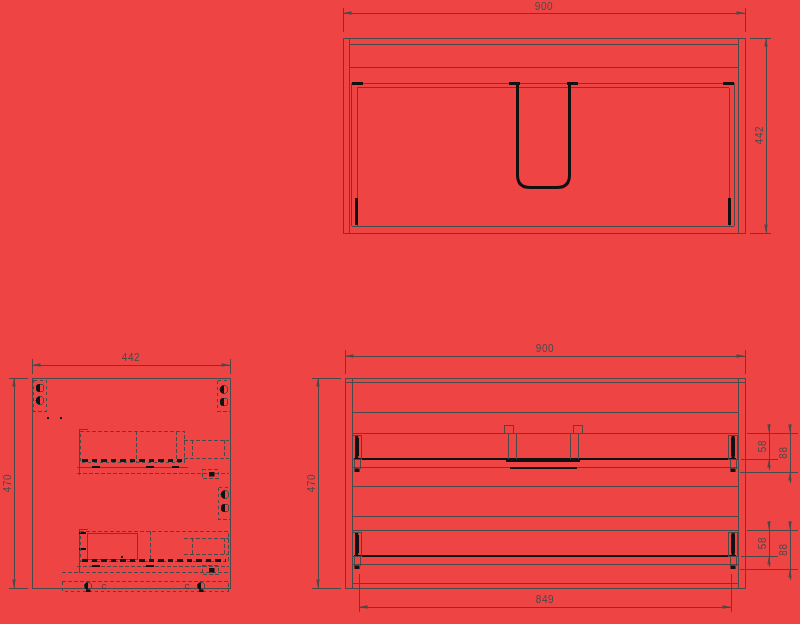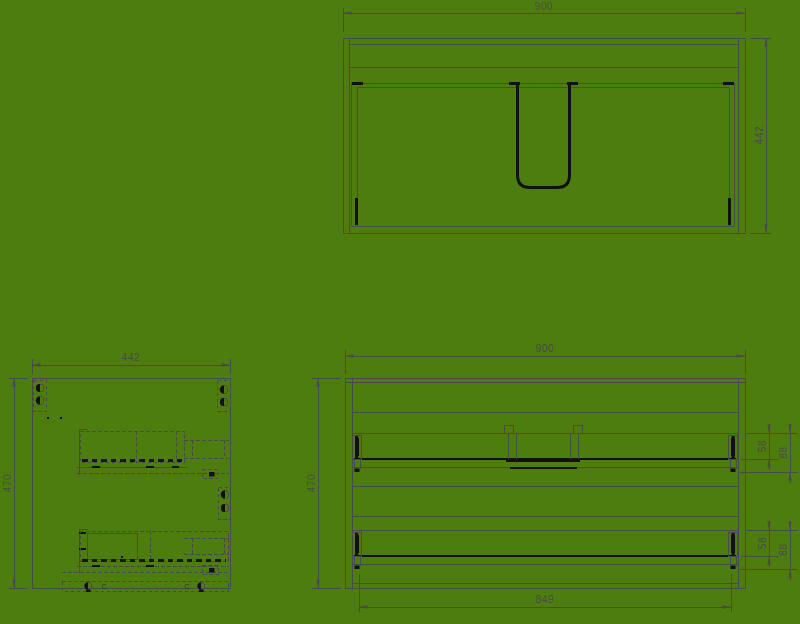--- a/index.html
+++ b/index.html
@@ -1,16 +1,16 @@
 <!DOCTYPE html>
 <html><head>
 <meta charset="utf-8">
 <style>
   html,body{margin:0;padding:0;background:#ffffff;}
-  .canvas{width:800px;height:624px;background:#4d7c0f;position:relative;overflow:hidden;}
+  .canvas{width:800px;height:624px;background:#ef4444;position:relative;overflow:hidden;}
   svg{display:block}
   .l{stroke:#4a4a4a;stroke-width:1;fill:none;shape-rendering:crispEdges}
   .d{stroke:#4a4a4a;stroke-width:1;fill:none;stroke-dasharray:3.5 2.5;shape-rendering:crispEdges}
   .k{stroke:#111;fill:none;shape-rendering:crispEdges}
   .kd{stroke:#161616;stroke-width:2.4;stroke-dasharray:5.5 4;fill:none;shape-rendering:crispEdges}
   .f{fill:#4a4a4a;stroke:none}
   .fb{fill:#111;stroke:none}
   .dim{font:10px "Liberation Sans", sans-serif;fill:#4a4a4a;text-anchor:middle;letter-spacing:.6px}
   .dimS{font:7px "Liberation Sans", sans-serif;fill:#333;text-anchor:middle}
 </style>

